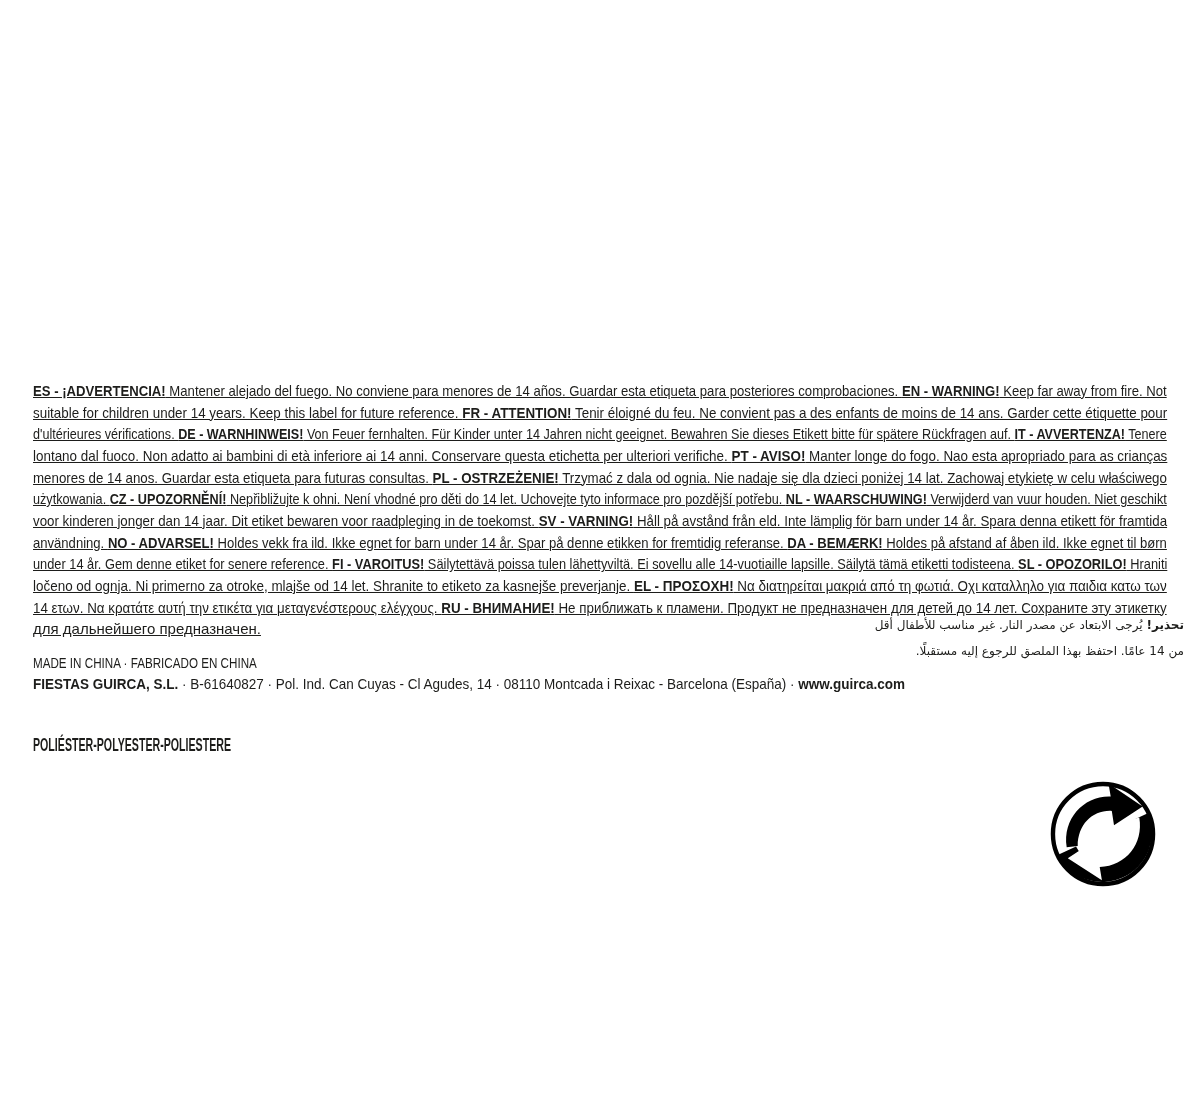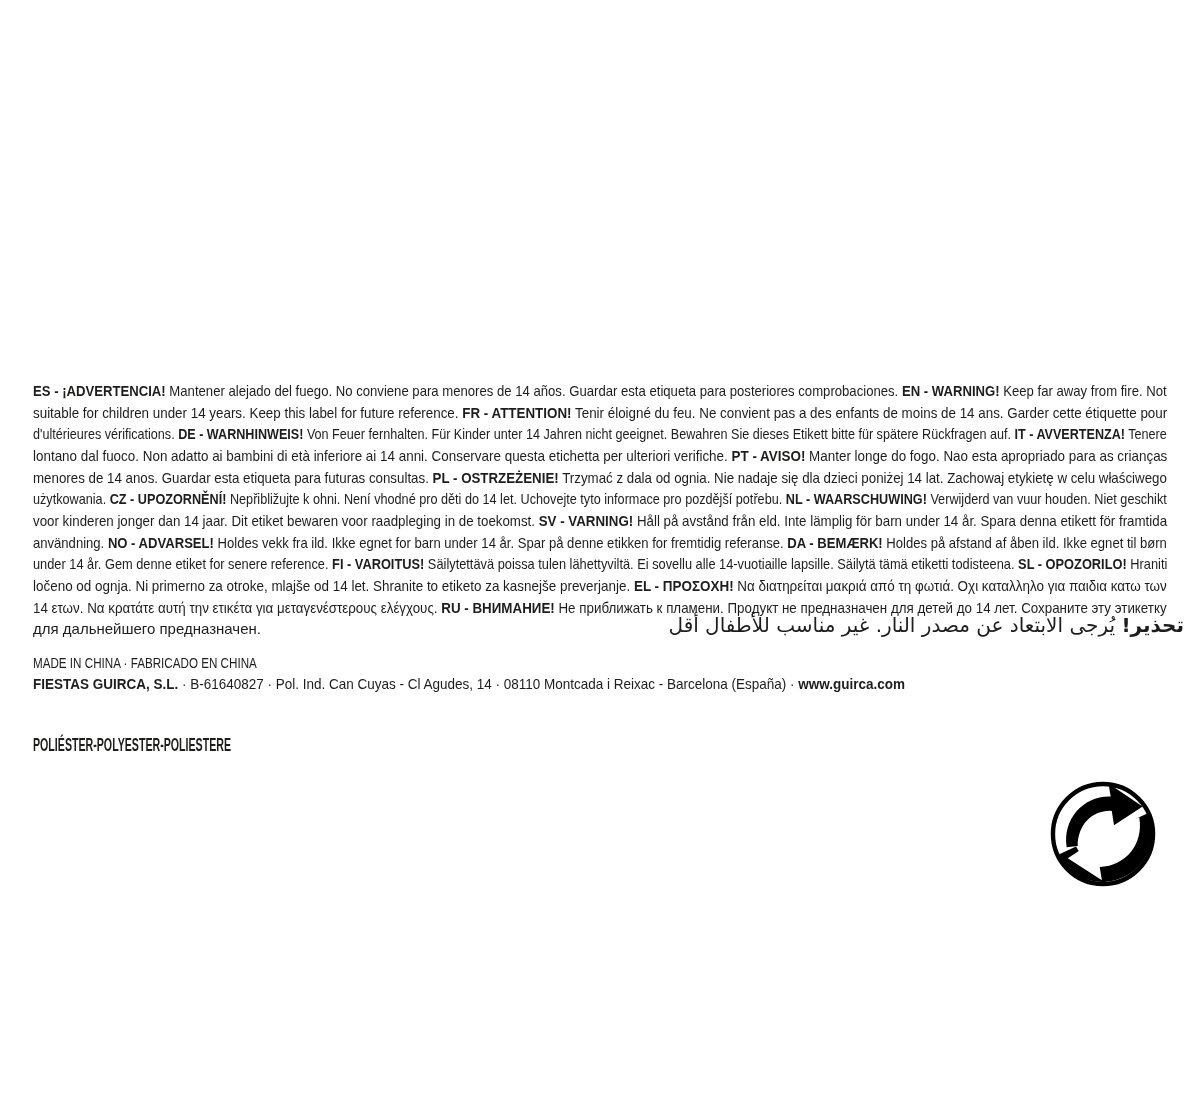--- a/index.html
+++ b/index.html
@@ -7,35 +7,35 @@
     width:1200px;height:1104px;
     background:#ffffff;
     position:relative;
     font-family:"Liberation Sans",sans-serif;
     color:#1d1d1b;
     overflow:hidden;
   }
   .abs{position:absolute;}
   b{font-weight:bold;}
   
-  .warnings{left:33px;top:380px;width:1134px;}
+  .warnings{left:33px;top:380px;width:1134px;text-decoration:underline;}
   .wline{
     font-size:15px;
     line-height:21.65px;
     white-space:nowrap;
     width:max-content;
     transform-origin:0 50%;
   }
   
   .arabic{
     right:16px;top:612px;
     direction:rtl;
     text-align:right;
     font-family:"DejaVu Sans",sans-serif;
-    font-size:20px;
+    font-size:12px;
     line-height:26px;
   }
   .aline{white-space:nowrap;}
   
   .origin{
     left:33px;top:655px;
     font-size:14.5px;
     white-space:nowrap;width:max-content;
     transform-origin:0 50%;
   }
@@ -70,20 +70,21 @@
     <div class="wline" style="transform: scaleX(0.888);"><span>voor kinderen jonger dan 14 jaar. Dit etiket bewaren voor raadpleging in de toekomst. </span><b>SV - VARNING!</b><span> Håll på avstånd från eld. Inte lämplig för barn under 14 år. Spara denna etikett för framtida</span></div>
     <div class="wline" style="transform: scaleX(0.8716);"><span>användning. </span><b>NO - ADVARSEL!</b><span> Holdes vekk fra ild. Ikke egnet for barn under 14 år. Spar på denne etikken for fremtidig referanse. </span><b>DA - BEMÆRK!</b><span> Holdes på afstand af åben ild. Ikke egnet til børn</span></div>
     <div class="wline" style="transform: scaleX(0.8539);"><span>under 14 år. Gem denne etiket for senere reference. </span><b>FI - VAROITUS!</b><span> Säilytettävä poissa tulen lähettyviltä. Ei sovellu alle 14-vuotiaille lapsille. Säilytä tämä etiketti todisteena. </span><b>SL - OPOZORILO!</b><span> Hraniti</span></div>
     <div class="wline" style="transform: scaleX(0.8964);"><span>ločeno od ognja. Ni primerno za otroke, mlajše od 14 let. Shranite to etiketo za kasnejše preverjanje. </span><b>EL - ΠΡΟΣΟΧΗ!</b><span> Να διατηρείται μακριά από τη φωτιά. Οχι καταλληλο για παιδια κατω των</span></div>
     <div class="wline" style="transform: scaleX(0.8908);"><span>14 ετων. Να κρατάτε αυτή την ετικέτα για μεταγενέστερους ελέγχους. </span><b>RU - ВНИМАНИЕ!</b><span> Не приближать к пламени. Продукт не предназначен для детей до 14 лет. Сохраните эту этикетку</span></div>
     <div class="wline"><span>для дальнейшего предназначен.</span></div>
   </div>
 
 <div class="abs arabic">
   <div class="aline"><b>تحذير!</b><span> يُرجى الابتعاد عن مصدر النار. غير مناسب للأطفال أقل</span></div>
+  <div class="aline"><span>من 14 عامًا. احتفظ بهذا الملصق للرجوع إليه مستقبلًا.</span></div>
 </div>
 
 <div class="abs origin" style="transform: scaleX(0.8029);">MADE IN CHINA · FABRICADO EN CHINA</div>
 
 <div class="abs company" style="transform: scaleX(0.9306);"><b>FIESTAS GUIRCA, S.L.</b><span> · B-61640827 · Pol. Ind. Can Cuyas - Cl Agudes, 14 · 08110 Montcada i Reixac - Barcelona (España) · </span><b>www.guirca.com</b></div>
 
 <div class="abs material" style="transform: scaleX(0.6074);">POLIÉSTER-POLYESTER-POLIESTERE</div>
 
 <div class="abs greendot">
   <svg viewBox="0 0 100 100" xmlns="http://www.w3.org/2000/svg" aria-hidden="true">

